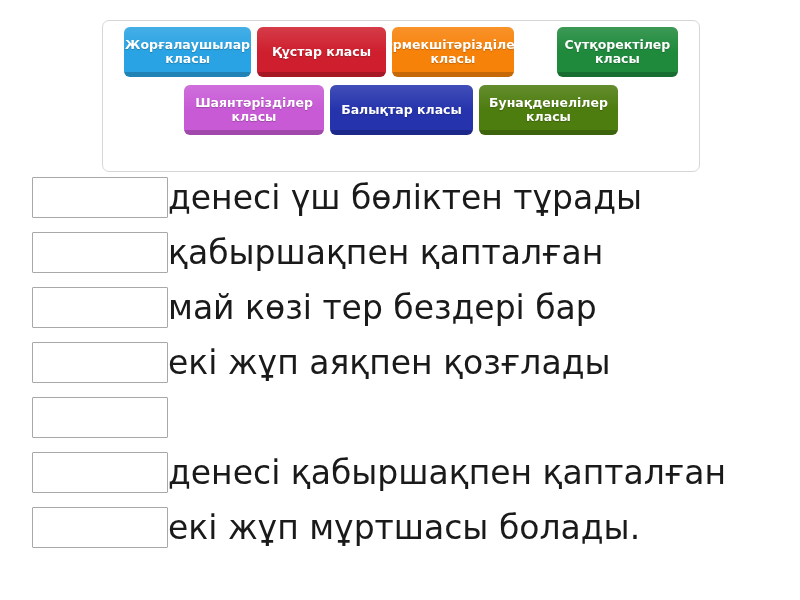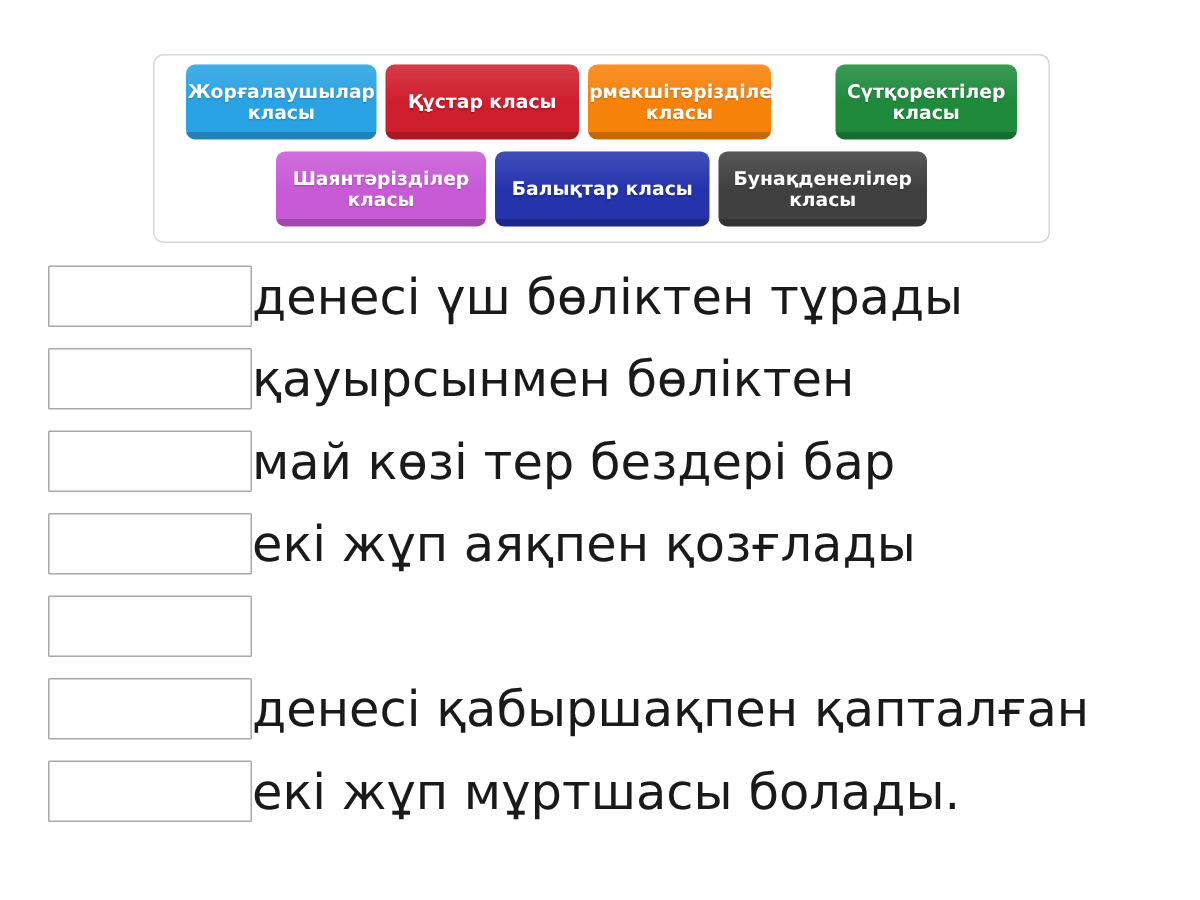--- a/index.html
+++ b/index.html
@@ -13,23 +13,23 @@
     background: #ffffff;
     font-family: "DejaVu Sans", "Liberation Sans", sans-serif;
     overflow: hidden;
     position: relative;
   }
 
   
   #tile-bank {
     position: absolute;
     left: 102px;
-    top: 36px;
+    top: 20px;
     width: 598px;
-    height: 126px;
+    height: 152px;
     box-sizing: border-box;
     border: 1px solid #d6d6d6;
     border-radius: 7px;
     background: #ffffff;
     padding: 6px 21px;
     box-sizing: border-box;
   }
   .tile-row {
     display: flex;
     justify-content: center;
@@ -142,37 +142,37 @@
     </div>
   </div>
 
   <div class="tile-row row-2">
     <div class="tile w-crust" style="background-color: rgb(200, 90, 214);">
       <span>Шаянтәрізділер класы</span>
     </div>
     <div class="tile w-fish" style="background-color: rgb(37, 52, 173);">
       <span>Балықтар класы</span>
     </div>
-    <div class="tile w-insect" style="background-color: #404040;">
+    <div class="tile w-insect" style="background-color: #4d7c0f;">
       <span>Бунақденелілер класы</span>
     </div>
   </div>
 
 </div>
 
 <div id="answer-list">
 
   <div class="answer-row">
     <div class="drop-box"></div>
     <div class="answer-text">денесі үш бөліктен тұрады</div>
   </div>
 
   <div class="answer-row">
     <div class="drop-box"></div>
-    <div class="answer-text">қауырсынмен бөліктен</div>
+    <div class="answer-text">қабыршақпен қапталған</div>
   </div>
 
   <div class="answer-row">
     <div class="drop-box"></div>
     <div class="answer-text">май көзі тер бездері бар</div>
   </div>
 
   <div class="answer-row">
     <div class="drop-box"></div>
     <div class="answer-text">екі жұп аяқпен қозғлады</div>

